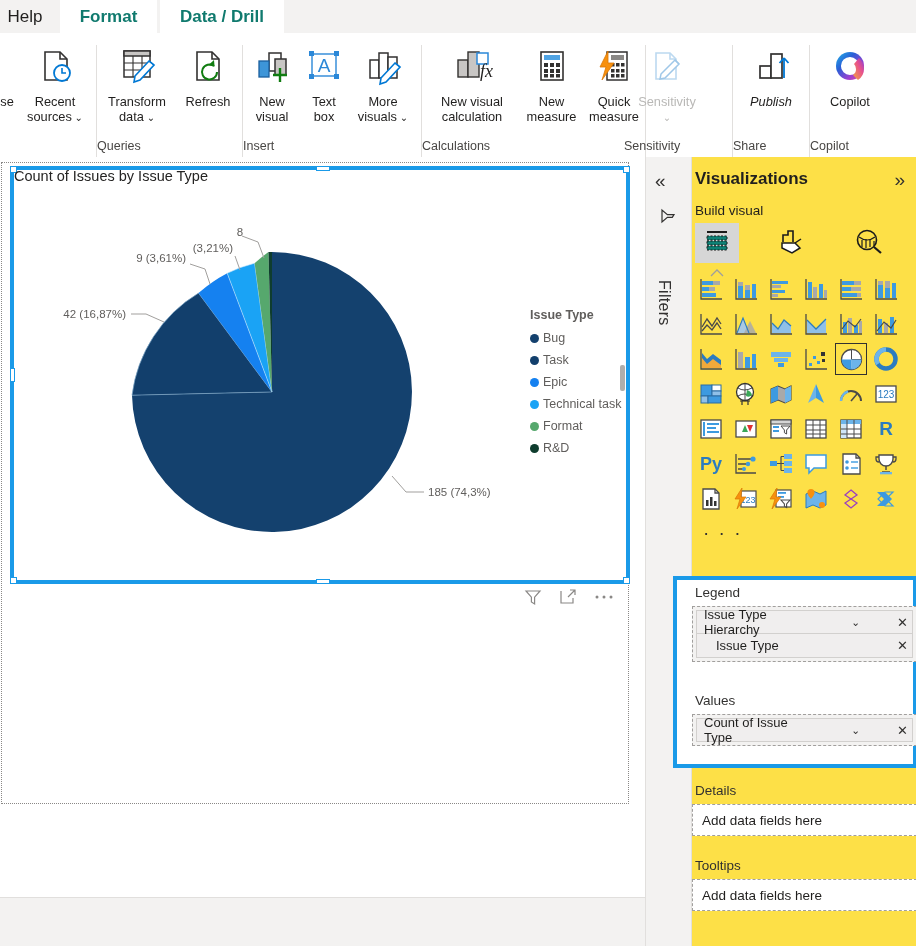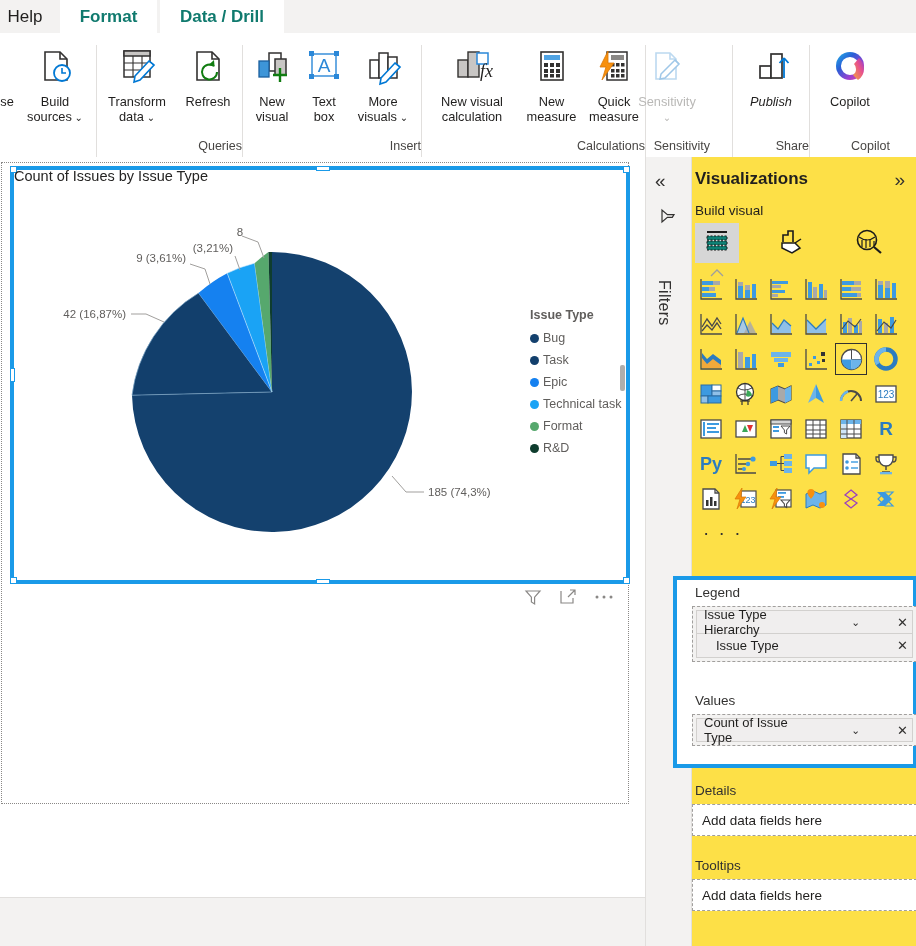--- a/index.html
+++ b/index.html
@@ -17,21 +17,21 @@
   #ribbon { position:absolute; left:0; top:0; width:916px; height:157px; background:#f3f2f1; }
   #tabbar { position:absolute; left:0; top:0; width:916px; height:33px; background:#f3f2f1; }
   .tab { position:absolute; top:0; height:33px; display:flex; align-items:center;
          justify-content:center; font-size:17px; cursor:default; }
   .tab.sel { background:#ffffff; font-weight:bold; color:#107a6e; }
   .tab.plain { color:#201f1e; }
 
   #ribbonbody { position:absolute; left:0; top:33px; width:916px; height:124px; background:#ffffff; }
   .rgroup { position:absolute; top:0; height:124px; }
   .rsep { position:absolute; top:12px; width:1px; height:122px; background:#e1dfdd; }
-  .rgl { position:absolute; bottom:4px; width:100%; text-align:right; font-size:12.5px; color:#484644; }
+  .rgl { position:absolute; bottom:4px; width:100%; text-align:left; font-size:12.5px; color:#484644; }
 
   .rbtn { position:absolute; top:6px; text-align:center; cursor:default; }
   .rbtn .ico { height:54px; display:flex; align-items:center; justify-content:center; }
   .rbtn .lbl { font-size:12.8px; color:#201f1e; line-height:14.5px; margin-top:2px; }
   .rbtn.dis .lbl { color:#b9b8b6; }
   .chev { font-size:10px; }
 
   
   #canvasarea { position:absolute; left:0; top:157px; width:644px; height:740px; background:#ffffff; }
   #pagebox { position:absolute; left:1px; top:5px; width:628px; height:642px;
@@ -134,21 +134,21 @@
       <div class="rbtn" style="left:18px;width:74px;">
         <div class="ico">
           <svg width="44" height="44" viewBox="0 0 44 44">
             <path d="M12 8 h15 l7 7 v21 h-22 z" fill="#fff" stroke="#323130" stroke-width="1.6"></path>
             <path d="M27 8 v7 h7" fill="none" stroke="#323130" stroke-width="1.6"></path>
             <circle cx="29" cy="29" r="8" fill="#fff" stroke="#0078d4" stroke-width="1.8"></circle>
             <path d="M29 24 v5 h4" fill="none" stroke="#0078d4" stroke-width="1.6"></path>
           </svg>
         </div>
         <div class="lbl">
-          <span>Build</span><br>
+          <span>Recent</span><br>
           <span>sources</span><span class="chev"> ⌄</span>
         </div>
       </div>
     </div>
     <div class="rsep" style="left:96px;"></div>
 
     <div class="rgroup" style="left:97px;width:145px;">
       <div class="rbtn" style="left:2px;width:76px;">
         <div class="ico">
           <svg width="46" height="46" viewBox="0 0 46 46">

